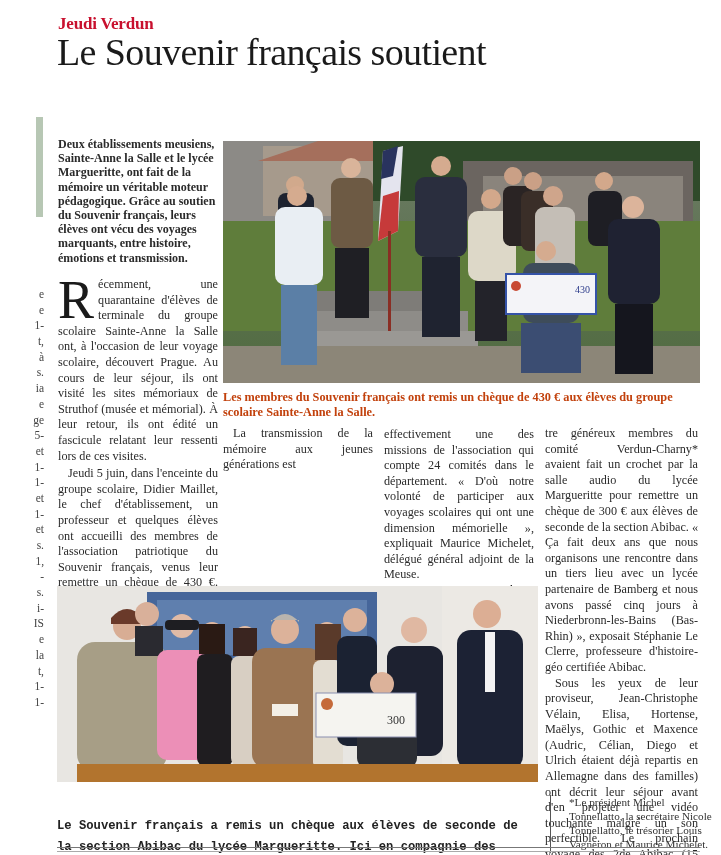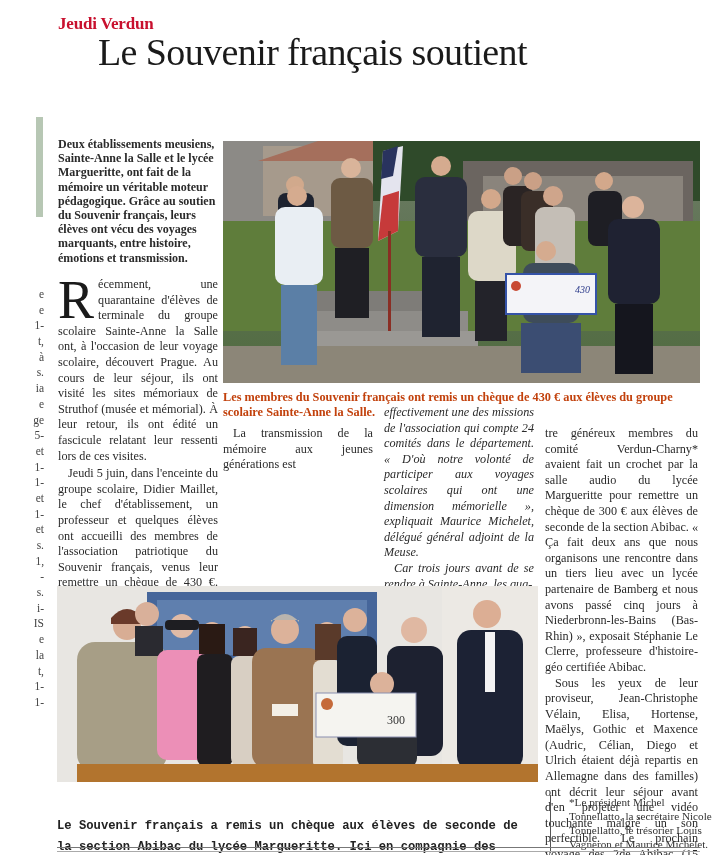--- a/index.html
+++ b/index.html
@@ -1,40 +1,40 @@
 <!DOCTYPE html>
 <html><head>
 <meta charset="utf-8">
 <style>
   html, body { margin: 0; padding: 0; background: #ffffff; }
   body { width: 721px; height: 855px; position: relative; overflow: hidden; font-family: "DejaVu Serif", serif; color: #222; }
 
   .rubric { position: absolute; left: 58px; top: 14px; font-family: "Liberation Serif", serif; font-weight: bold; font-size: 17px; color: #c8102e; letter-spacing: -0.2px; }
-  .headline { position: absolute; left: 57px; top: 33px; width: 600px; font-family: "Liberation Serif", serif; font-size: 38px; line-height: 38px; color: #1a1a1a; letter-spacing: -0.6px; margin-left: 41px; }
+  .headline { position: absolute; left: 57px; top: 33px; width: 600px; font-family: "Liberation Serif", serif; font-size: 38px; line-height: 38px; color: #1a1a1a; letter-spacing: -0.6px; }
 
   .green-bar { position: absolute; left: 36px; top: 117px; width: 7px; height: 100px; background: #b7c7b4; }
 
   .prev-col { position: absolute; left: 30px; top: 287px; width: 14px; font-family: "Liberation Serif", serif; font-size: 11.5px; line-height: 15.7px; color: #444; text-align: right; overflow: hidden; white-space: nowrap; }
   .prev-col div { height: 15.7px; }
 
   .chapo { position: absolute; left: 58px; top: 137px; width: 158px; font-family: "Liberation Serif", serif; font-weight: bold; font-size: 12px; line-height: 14.2px; color: #2a2a2a; }
 
   .col { position: absolute; font-family: "Liberation Serif", serif; font-size: 12.2px; line-height: 15.6px; color: #2a2a2a; text-align: justify; hyphens: manual; }
   .col p { margin: 0; }
   .col p + p { text-indent: 10px; }
   .col1 { left: 58px; top: 277px; width: 160px; }
   .dropcap { float: left; font-family: "Liberation Serif", serif; font-size: 54px; line-height: 42px; margin: 2px 4px 0 0; color: #1a1a1a; }
   .col1 .p1 { text-indent: 0; }
   .col1 .p2 { text-indent: 10px; margin-top: 2px; }
 
-  .photo1 { position: absolute; left: 223px; top: 141px; width: 477px; height: 242px; overflow: hidden; font-style: italic; }
+  .photo1 { position: absolute; left: 223px; top: 141px; width: 477px; height: 242px; overflow: hidden; }
   .caption1 { position: absolute; left: 223px; top: 390px; width: 480px; font-family: "Liberation Serif", serif; font-weight: bold; font-size: 12.3px; line-height: 14.5px; color: #c2410c; }
 
   .col2 { left: 223px; top: 426px; width: 150px; }
-  .col3 { left: 384px; top: 405px; width: 150px; font-style: italic; }
+  .col3 { left: 384px; top: 427px; width: 150px; }
   .col4 { left: 545px; top: 426px; width: 153px; }
   .subhead { font-weight: bold; font-size: 12.6px; line-height: 15px; margin-top: 12px !important; text-indent: 10px !important; }
   .col2 .after-sub { text-indent: 10px; }
 
   .photo2 { position: absolute; left: 57px; top: 586px; width: 481px; height: 196px; overflow: hidden; }
   .caption2 { position: absolute; left: 57px; top: 816px; width: 482px; font-family: Liberation Mono, monospace; font-weight: bold; font-size: 12.2px; line-height: 21px; color: #222; }
   .credit { font-weight: normal; font-size: 11px; color: #444; }
 
   .footnote { position: absolute; left: 550px; top: 795px; width: 148px; padding-left: 18px; border-left: 1px solid #555; font-family: "Liberation Serif", serif; font-size: 11.2px; line-height: 14px; color: #333; }
 

